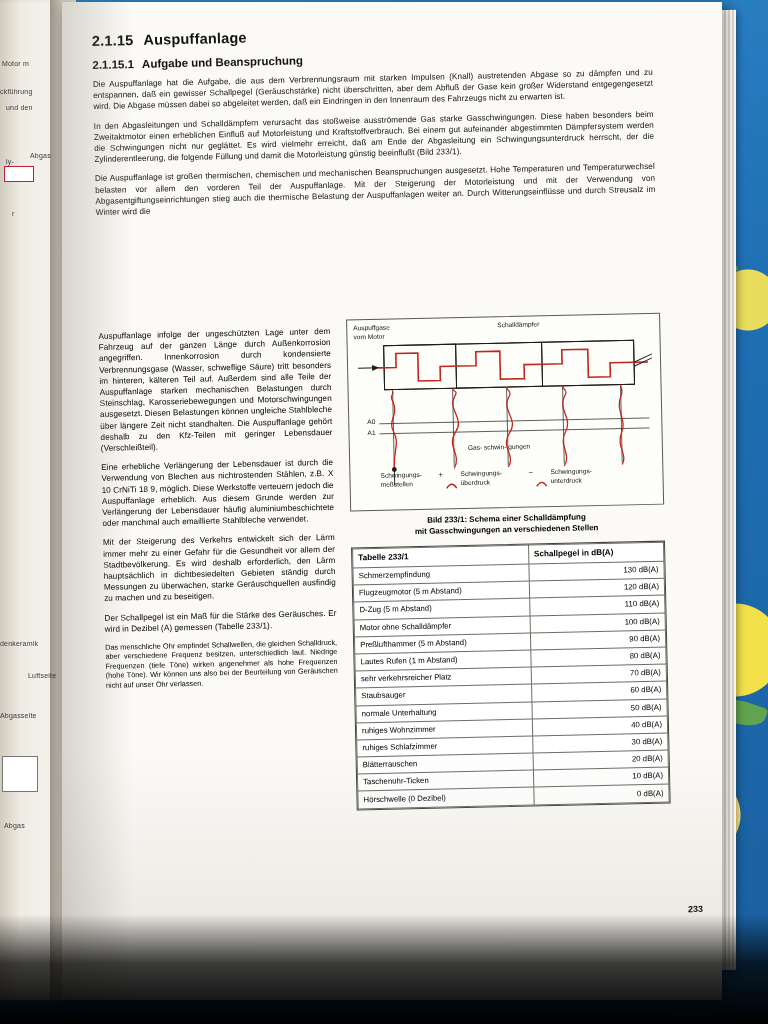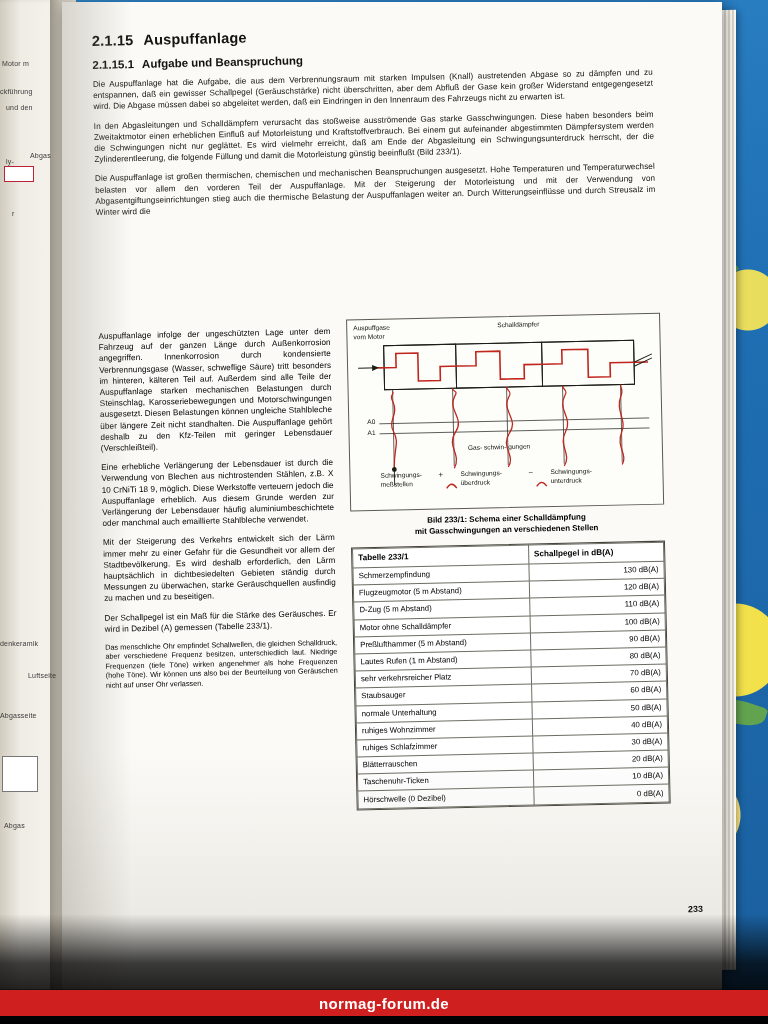--- a/index.html
+++ b/index.html
@@ -397,16 +397,13 @@
         </table>
       </div>
 
       <div class="pagenum">233</div>
     </div>
     <div class="paper-shade"></div>
   </div>
 
   <div class="bg-shadow-bottom"></div>
 
-  <div class="watermark">
-    <span>normag-forum.de</span>
-  </div>
 </div>
 
 </body></html>

